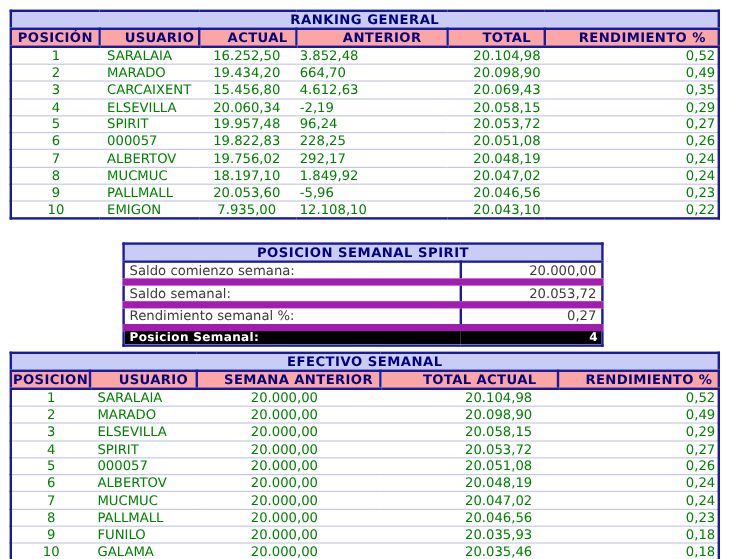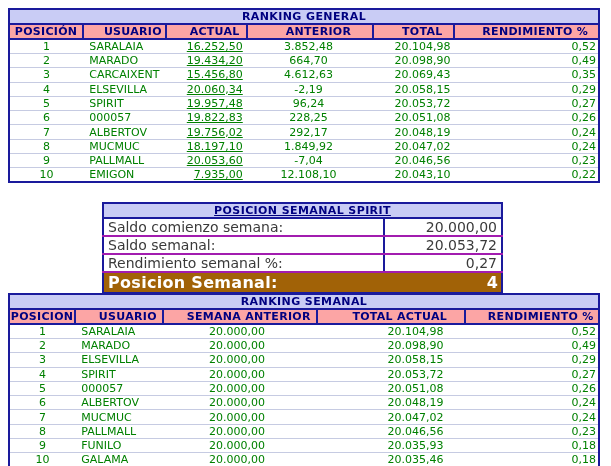--- a/index.html
+++ b/index.html
@@ -29,42 +29,42 @@
   tr.hdr th + th { border-left:2px solid #1a1a9c;padding-left:17px; }
 
   #t1 tbody td, #t3 tbody td {
     color:#008000; font-size:11px; height:14.3px; padding:0 3px;
     border-bottom:1px solid #c6cbe2; white-space:nowrap; overflow:hidden;
     vertical-align:middle;
   }
   
   #t1 tbody td:nth-child(1) { text-align:center; }
   #t1 tbody td:nth-child(2) { text-align:left; padding-left:6px; }
-  #t1 tbody td:nth-child(3) { text-align:right; padding-right:4px;text-decoration:underline; }
-  #t1 tbody td:nth-child(4) { text-align:center; padding-right:6px; }
+  #t1 tbody td:nth-child(3) { text-align:center; padding-right:4px; }
+  #t1 tbody td:nth-child(4) { text-align:left; padding-right:6px; }
   #t1 tbody td:nth-child(5) { text-align:right; padding-right:4px; }
   #t1 tbody td:nth-child(6) { text-align:right; padding-right:2px; }
   
   #t3 tbody td:nth-child(1) { text-align:center; }
   #t3 tbody td:nth-child(2) { text-align:left; padding-left:6px; }
   #t3 tbody td:nth-child(3) { text-align:right; padding-right:52px; }
   #t3 tbody td:nth-child(4) { text-align:right; padding-right:22px; }
   #t3 tbody td:nth-child(5) { text-align:right; padding-right:2px; }
 
   
-  #t2 td.title { height:14px;text-decoration:underline; }
+  #t2 td.title { height:14px; }
   #t2 tr.kv td {
-    color:#3a3a3a; font-size:14px; height:15px;
-    border-bottom:2px solid #a21caf; white-space:nowrap; overflow:hidden;
+    color:#3a3a3a; font-size:11px; height:15px;
+    border-bottom:6px solid #a21caf; white-space:nowrap; overflow:hidden;
     vertical-align:middle;
   }
   #t2 tr.kv td.lbl { text-align:left; padding-left:4px; }
   #t2 tr.kv td.val { text-align:right; padding-right:4px; border-left:2px solid #1a1a9c; }
   #t2 tr.hl td {
-    background:#a16207; color:#ffffff; font-weight:bold; font-size:16px;
+    background:#000000; color:#ffffff; font-weight:bold; font-size:10px;
     height:13px; white-space:nowrap; overflow:hidden; vertical-align:middle;
   }
   #t2 tr.hl td.lbl { text-align:left; padding-left:4px; letter-spacing:0.3px; }
   #t2 tr.hl td.val { text-align:right; padding-right:3px; }
 </style>
 </head>
 <body>
 
 <div id="screen">
 
@@ -152,21 +152,21 @@
           <td>MUCMUC</td>
           <td>18.197,10</td>
           <td>1.849,92</td>
           <td>20.047,02</td>
           <td>0,24</td>
         </tr>
         <tr>
           <td>9</td>
           <td>PALLMALL</td>
           <td>20.053,60</td>
-          <td>-7,04</td>
+          <td>-5,96</td>
           <td>20.046,56</td>
           <td>0,23</td>
         </tr>
         <tr>
           <td>10</td>
           <td>EMIGON</td>
           <td>7.935,00</td>
           <td>12.108,10</td>
           <td>20.043,10</td>
           <td>0,22</td>
@@ -205,21 +205,21 @@
   <table class="tbl" id="t3">
     <colgroup>
       <col style="width:66px">
         <col style="width:88px">
         <col style="width:153px">
       <col style="width:148px">
         <col style="width:133px">
     </colgroup>
     <thead>
       <tr>
-        <td class="title" colspan="5">RANKING SEMANAL</td>
+        <td class="title" colspan="5">EFECTIVO SEMANAL</td>
       </tr>
       <tr class="hdr">
           <th>POSICION</th>
           <th>USUARIO</th>
           <th>SEMANA ANTERIOR</th>
           <th>TOTAL ACTUAL</th>
           <th>RENDIMIENTO %</th>
         </tr>
     </thead>
     <tbody>

